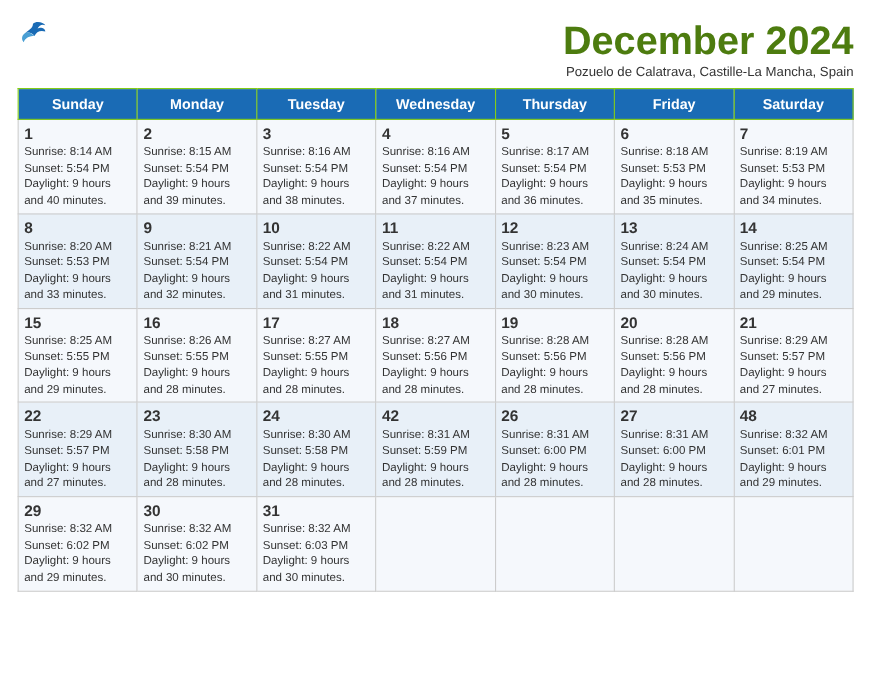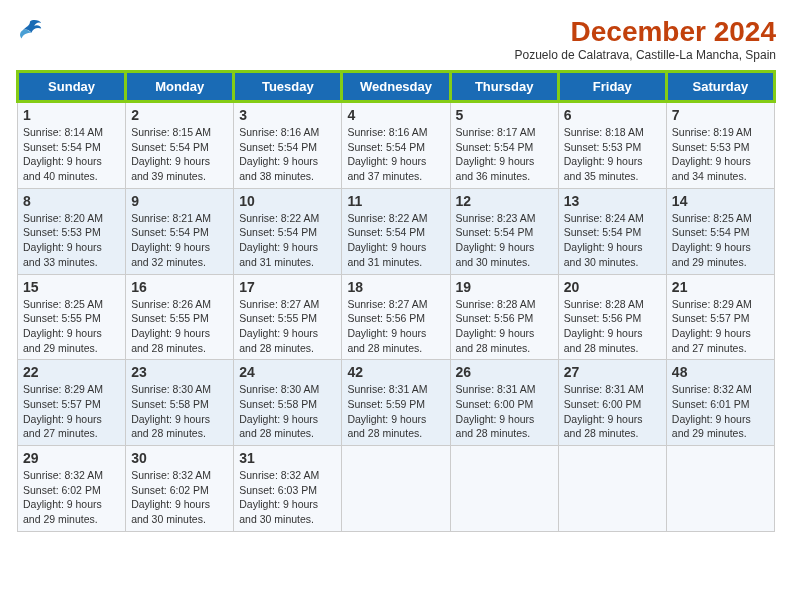--- a/index.html
+++ b/index.html
@@ -31,42 +31,42 @@
       color: #1a6bb5;
     }
     .logo-bird {
       width: 28px;
       height: 28px;
     }
     .title-block {
       text-align: right;
     }
     .main-title {
-      font-size: 28px;
-      font-weight: bold;
-      color: #c2410c;
+      font-size: 36px;
+      font-weight: bold;
+      color: #4d7c0f;
     }
     .subtitle {
       font-size: 12px;
       color: #333;
     }
     .calendar {
       width: 100%;
       border-collapse: collapse;
       font-size: 11px;
       margin-top: 8px;
     }
     .calendar thead tr th {
       background-color: #1a6bb5;
       color: #fff;
       text-align: center;
       padding: 6px 4px;
       font-size: 13px;
       font-weight: bold;
-      border: 3px solid #84cc16;
+      border: 1px solid #84cc16;
     }
     .calendar tbody tr td {
       border: 1px solid #ccc;
       vertical-align: top;
       padding: 4px 5px;
       width: 108px;
       min-height: 80px;
     }
     .calendar tbody tr:nth-child(odd) td {
       background-color: #f5f8fc;

